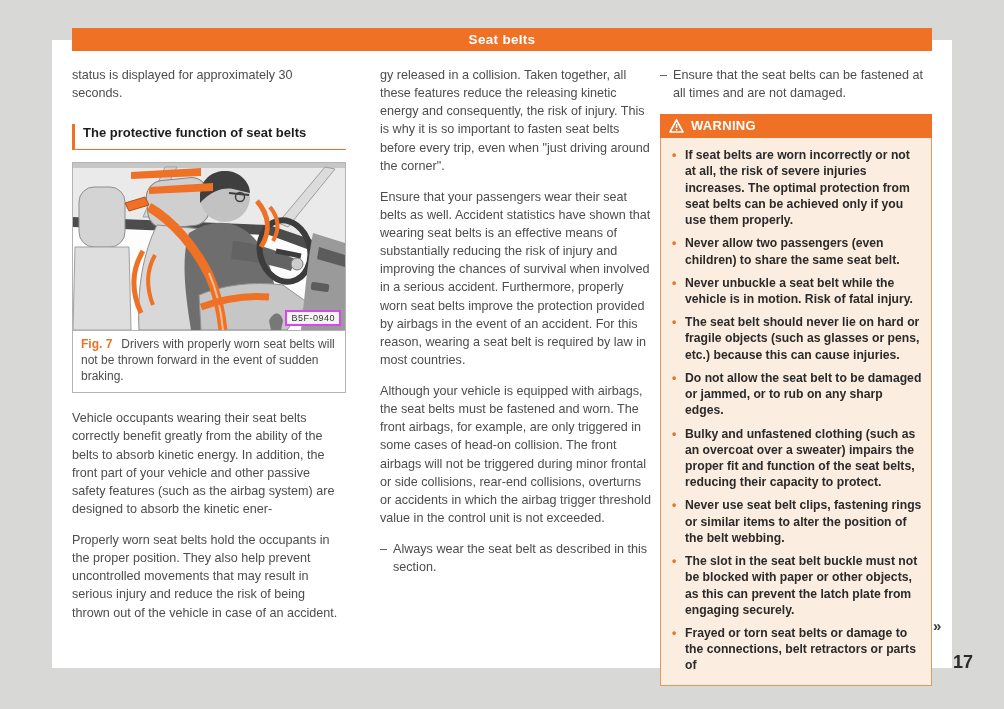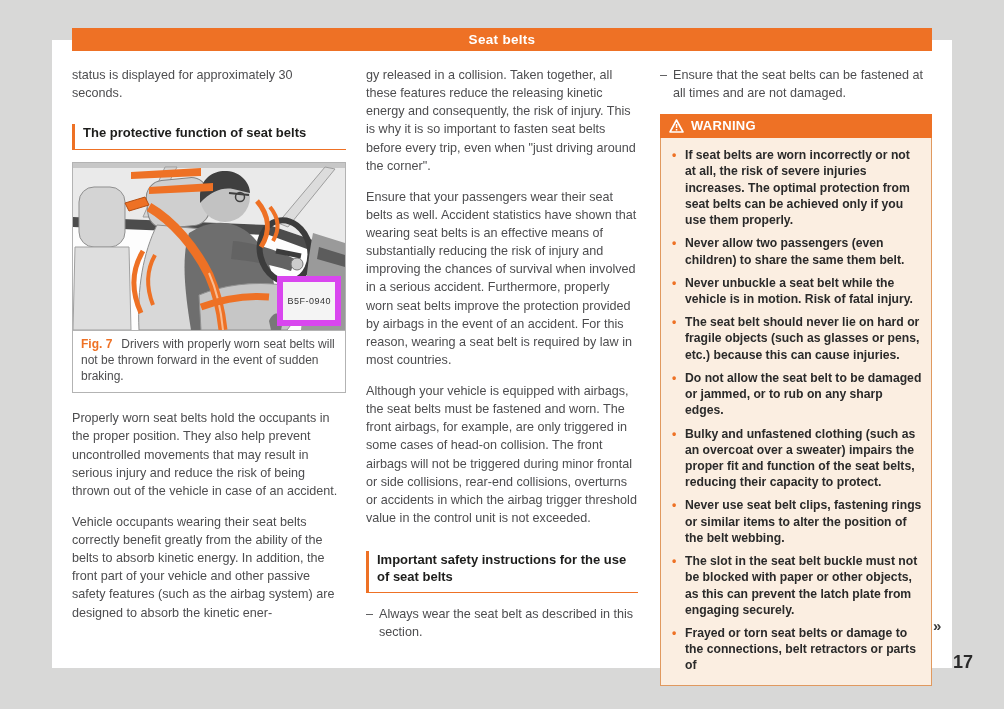--- a/index.html
+++ b/index.html
@@ -10,33 +10,33 @@
     -webkit-font-smoothing:antialiased;
   }
   .page{position:absolute;left:52px;top:40px;width:900px;height:628px;background:#ffffff;}
   .header-tab{
     position:absolute;left:72px;top:28px;width:860px;height:23px;
     background:#ee7125;color:#ffffff;font-weight:bold;font-size:13.5px;
     display:flex;align-items:center;justify-content:center;letter-spacing:.3px;
   }
   .col{position:absolute;top:66px;font-size:12.6px;line-height:1.44;color:#4d4d4f;}
   #col1{left:72px;width:274px;}
-  #col2{left:366px;width:272px;}
+  #col2{left:380px;width:272px;}
   #col3{left:660px;width:272px;}
   p.body{margin:0 0 13px 0;}
   h2.sec{
     margin:22px 0 12px 0;padding:1px 0 7px 8px;
     border-left:3px solid #ee7125;border-bottom:1px solid #ee7125;
     font-size:13px;line-height:1.28;color:#1d1d1b;font-weight:bold;
   }
   .figure{border:1px solid #b3b3b3;margin:0 0 16px 0;background:#fff;}
   .fig-img{position:relative;height:167px;border-bottom:1px solid #b3b3b3;overflow:hidden;}
   .fig-code{
-    position:absolute;right:4px;bottom:4px;border:6px solid #d946ef;background:#f4f4f4;
-    font-size:9px;line-height:12px;padding:13px 4px;color:#333;letter-spacing:.5px;margin-left:12px;
+    position:absolute;right:4px;bottom:4px;border:2px solid #d946ef;background:#f4f4f4;
+    font-size:9px;line-height:12px;padding:0 4px;color:#333;letter-spacing:.5px;margin-left:12px;
   }
   .fig-cap{padding:6px 8px 8px 8px;font-size:12px;line-height:1.32;color:#4d4d4f;}
   .fig-label{color:#ee7125;font-weight:bold;margin-right:9px;}
   .dash{position:relative;padding-left:13px;margin:0 0 12px 0;}
   .dash::before{content:"–";position:absolute;left:0;top:0;}
   .warnbox{margin-top:12px;}
   .warn-head{
     background:#ee7125;color:#fff;height:24px;display:flex;align-items:center;
     gap:7px;padding:0 9px;font-weight:bold;font-size:13px;letter-spacing:.3px;
   }
@@ -121,49 +121,48 @@
         <path d="M184,38 C196,52 198,68 188,84" fill="none" stroke="#ee7125" stroke-width="5"></path>
         <path d="M197,44 C206,55 207,66 200,78" fill="none" stroke="#ee7125" stroke-width="4"></path>
       </svg>
       <div class="fig-code">B5F-0940</div>
     </div>
     <div class="fig-cap">
       <span class="fig-label">Fig. 7</span><span>Drivers with properly worn seat belts will not be thrown forward in the event of sudden braking.</span>
     </div>
   </div>
 
+  <p class="body">Vehicle occupants wearing their seat belts correctly benefit greatly from the ability of the belts to absorb kinetic energy. In addition, the front part of your vehicle and other passive safety features (such as the airbag system) are designed to absorb the kinetic ener-</p>
   <p class="body">Properly worn seat belts hold the occupants in the proper position. They also help prevent uncontrolled movements that may result in serious injury and reduce the risk of being thrown out of the vehicle in case of an accident.</p>
-  <p class="body">Vehicle occupants wearing their seat belts correctly benefit greatly from the ability of the belts to absorb kinetic energy. In addition, the front part of your vehicle and other passive safety features (such as the airbag system) are designed to absorb the kinetic ener-</p>
 </div>
 
 <div class="col" id="col2">
   <p class="body">gy released in a collision. Taken together, all these features reduce the releasing kinetic energy and consequently, the risk of injury. This is why it is so important to fasten seat belts before every trip, even when "just driving around the corner".</p>
   <p class="body">Ensure that your passengers wear their seat belts as well. Accident statistics have shown that wearing seat belts is an effective means of substantially reducing the risk of injury and improving the chances of survival when involved in a serious accident. Furthermore, properly worn seat belts improve the protection provided by airbags in the event of an accident. For this reason, wearing a seat belt is required by law in most countries.</p>
   <p class="body">Although your vehicle is equipped with airbags, the seat belts must be fastened and worn. The front airbags, for example, are only triggered in some cases of head-on collision. The front airbags will not be triggered during minor frontal or side collisions, rear-end collisions, overturns or accidents in which the airbag trigger threshold value in the control unit is not exceeded.</p>
 
-  <h2 class="sec" style="margin-top:24px;">Important safety instructions for the use of seat belts</h2>
 
   <div class="dash">Always wear the seat belt as described in this section.</div>
 </div>
 
 <div class="col" id="col3">
   <div class="dash">Ensure that the seat belts can be fastened at all times and are not damaged.</div>
 
   <div class="warnbox">
     <div class="warn-head">
       <svg width="15" height="14" viewBox="0 0 15 14">
         <polygon points="7.5,1 14,13 1,13" fill="none" stroke="#ffffff" stroke-width="1.6" stroke-linejoin="round"></polygon>
         <rect x="6.8" y="5" width="1.5" height="4" fill="#ffffff"></rect>
         <rect x="6.8" y="10" width="1.5" height="1.5" fill="#ffffff"></rect>
       </svg>
       <span>WARNING</span>
     </div>
     <div class="warn-body">
       <div class="wb">If seat belts are worn incorrectly or not at all, the risk of severe injuries increases. The optimal protection from seat belts can be achieved only if you use them properly.</div>
-      <div class="wb">Never allow two passengers (even children) to share the same them belt.</div>
+      <div class="wb">Never allow two passengers (even children) to share the same seat belt.</div>
       <div class="wb">Never unbuckle a seat belt while the vehicle is in motion. Risk of fatal injury.</div>
       <div class="wb">The seat belt should never lie on hard or fragile objects (such as glasses or pens, etc.) because this can cause injuries.</div>
       <div class="wb">Do not allow the seat belt to be damaged or jammed, or to rub on any sharp edges.</div>
       <div class="wb">Bulky and unfastened clothing (such as an overcoat over a sweater) impairs the proper fit and function of the seat belts, reducing their capacity to protect.</div>
       <div class="wb">Never use seat belt clips, fastening rings or similar items to alter the position of the belt webbing.</div>
       <div class="wb">The slot in the seat belt buckle must not be blocked with paper or other objects, as this can prevent the latch plate from engaging securely.</div>
       <div class="wb">Frayed or torn seat belts or damage to the connections, belt retractors or parts of</div>
     </div>
   </div>
 </div>

